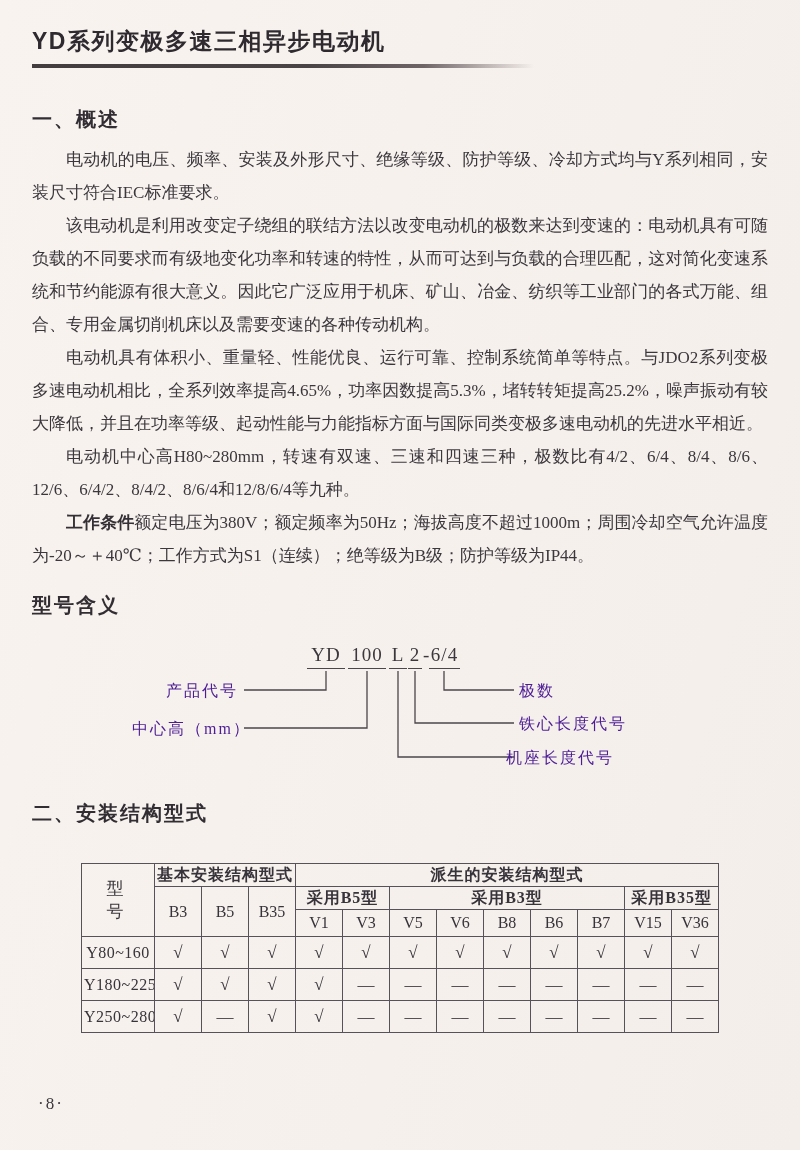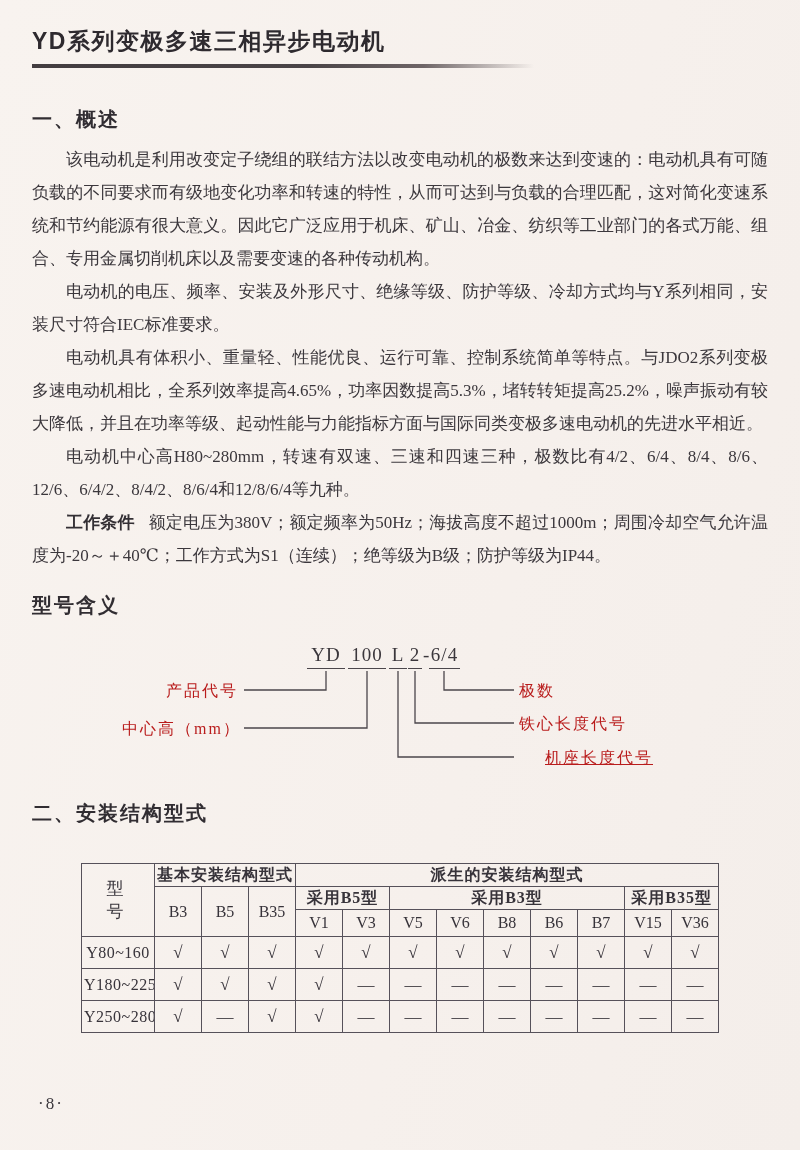--- a/index.html
+++ b/index.html
@@ -45,21 +45,20 @@
   .body-text p {
     font-size: 17px;
     line-height: 33px;
     text-align: justify;
     text-indent: 2em;
     color: #3b373c;
   }
   .lead {
     font-family: "Liberation Sans", "DejaVu Sans", sans-serif;
     font-weight: 700;
-    margin-right: 14px;
     color: #332f34;
   }
   
   .diagram {
     position: relative;
     margin-top: 25px;
     height: 138px;
     width: 720px;
     font-size: 16px;
   }
@@ -72,21 +71,21 @@
     letter-spacing: 1px;
     color: #3b373c;
     border-bottom: 1.5px solid #4b464b;
     padding-bottom: 2px;
   }
   .code-dash {
     position: absolute; top: 0;
     font-size: 19px;
     color: #3b373c;
   }
-  .dg-label { position: absolute; color: #b91c1c; white-space: nowrap; letter-spacing: 2px; }
+  .dg-label { position: absolute; color: #4c1d95; white-space: nowrap; letter-spacing: 2px; }
   .dg-left  { text-align: right; }
   
   .mount-table {
     margin: 36px 0 0 48px;
     border-collapse: collapse;
     width: 637px;
     table-layout: fixed;
     font-size: 16px;
     color: #37333a;
     border-radius: 17px;
@@ -119,22 +118,22 @@
 </head>
 <body>
 
 <div class="page">
 
   <h1 class="doc-title">YD系列变极多速三相异步电动机</h1>
   <div class="title-rule"></div>
 
   <h2 class="sec-heading h-overview">一、概述</h2>
   <div class="body-text">
+    <p>电动机的电压、频率、安装及外形尺寸、绝缘等级、防护等级、冷却方式均与Y系列相同，安装尺寸符合IEC标准要求。</p>
     <p>该电动机是利用改变定子绕组的联结方法以改变电动机的极数来达到变速的：电动机具有可随负载的不同要求而有级地变化功率和转速的特性，从而可达到与负载的合理匹配，这对简化变速系统和节约能源有很大意义。因此它广泛应用于机床、矿山、冶金、纺织等工业部门的各式万能、组合、专用金属切削机床以及需要变速的各种传动机构。</p>
-    <p>电动机的电压、频率、安装及外形尺寸、绝缘等级、防护等级、冷却方式均与Y系列相同，安装尺寸符合IEC标准要求。</p>
     <p>电动机具有体积小、重量轻、性能优良、运行可靠、控制系统简单等特点。与JDO2系列变极多速电动机相比，全系列效率提高4.65%，功率因数提高5.3%，堵转转矩提高25.2%，噪声振动有较大降低，并且在功率等级、起动性能与力能指标方面与国际同类变极多速电动机的先进水平相近。</p>
     <p>电动机中心高H80~280mm，转速有双速、三速和四速三种，极数比有4/2、6/4、8/4、8/6、12/6、6/4/2、8/4/2、8/6/4和12/8/6/4等九种。</p>
     <p><span class="lead">工作条件</span><span>额定电压为380V；额定频率为50Hz；海拔高度不超过1000m；周围冷却空气允许温度为-20～＋40℃；工作方式为S1（连续）；绝等级为B级；防护等级为IP44。</span></p>
   </div>
 
   <h2 class="sec-heading h-model">型号含义</h2>
   <div class="diagram">
     <svg width="720" height="138" viewBox="0 0 720 138">
       <path d="M294,27 V46 H212" fill="none" stroke="#4b464b" stroke-width="1.3"></path>
       <path d="M335,27 V84 H212" fill="none" stroke="#4b464b" stroke-width="1.3"></path>
@@ -143,24 +142,24 @@
       <path d="M412,27 V46 H482" fill="none" stroke="#4b464b" stroke-width="1.3"></path>
     </svg>
     <span class="code-part" style="left:275px; width:38px;">YD</span>
     <span class="code-part" style="left:316px; width:38px;">100</span>
     <span class="code-part" style="left:357px; width:18px;">L</span>
     <span class="code-part" style="left:376px; width:14px;">2</span>
     <span class="code-dash" style="left:391px;">-</span>
     <span class="code-part" style="left:397px; width:31px;">6/4</span>
 
     <span class="dg-label dg-left" style="left:130px; width:76px; top:37px;">产品代号</span>
-    <span class="dg-label dg-left" style="left:90px; width:116px; top:75px;">中心高（mm）</span>
+    <span class="dg-label dg-left" style="left:100px; width:116px; top:75px;">中心高（mm）</span>
     <span class="dg-label" style="left:487px; top:37px;">极数</span>
     <span class="dg-label" style="left:487px; top:70px;">铁心长度代号</span>
-    <span class="dg-label" style="left:513px; top:104px;text-decoration:underline;">机座长度代号</span>
+    <span class="dg-label" style="left:474px; top:104px;">机座长度代号</span>
   </div>
 
   <h2 class="sec-heading h-mount">二、安装结构型式</h2>
 
   <table class="mount-table">
     <colgroup>
       <col style="width:73px;">
       <col span="12" style="width:47px;">
     </colgroup>
     <tbody>

